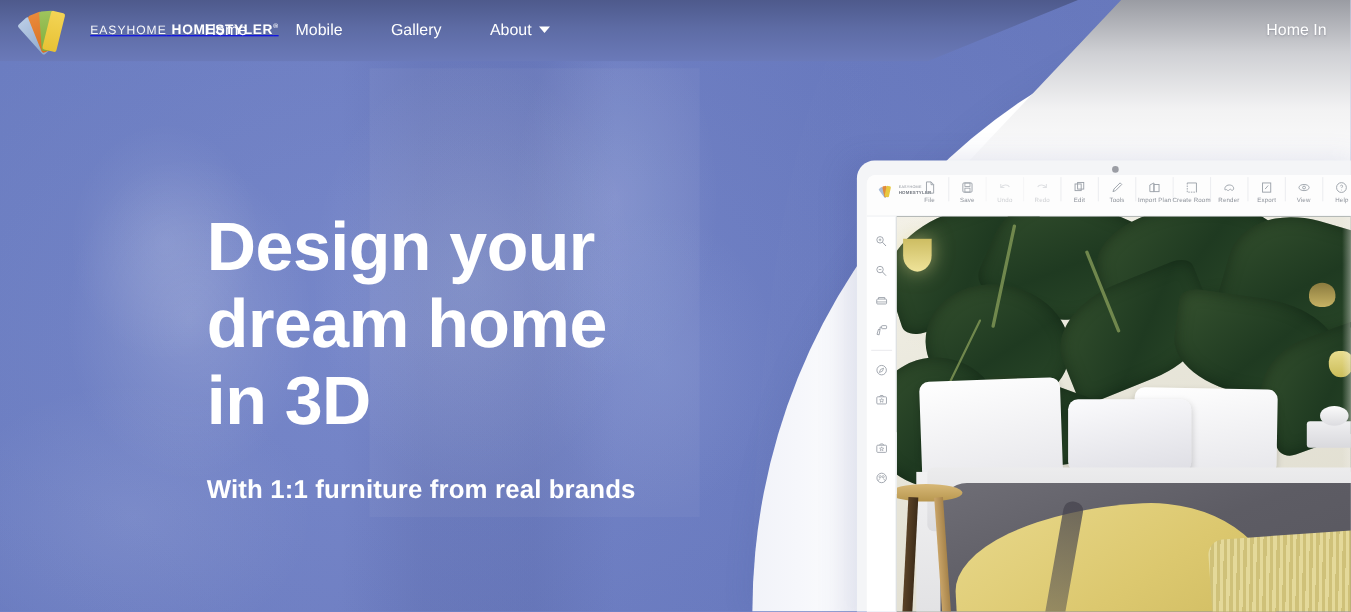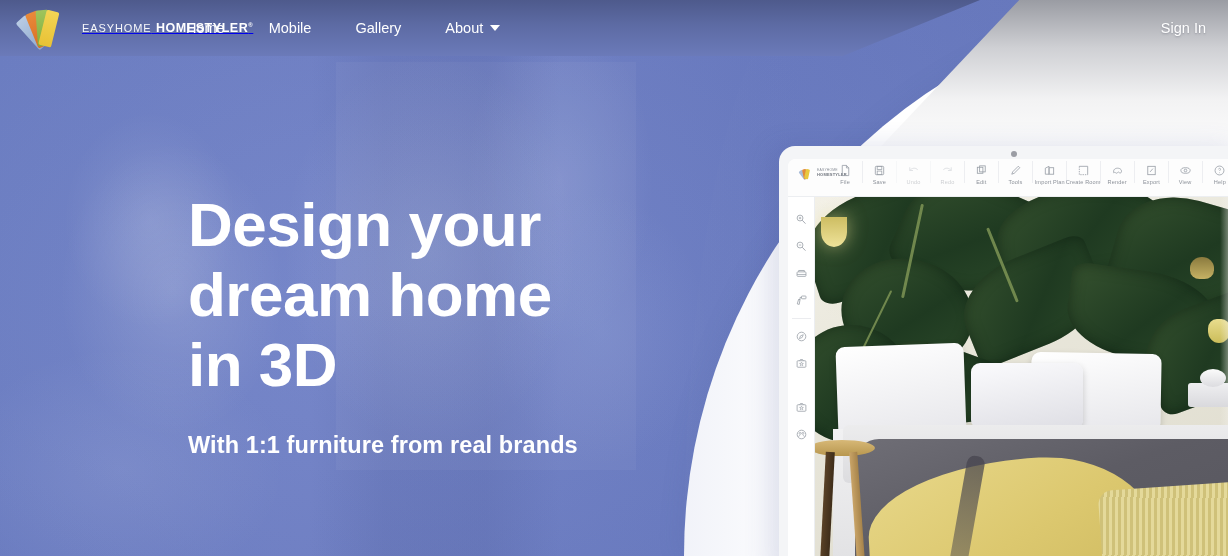--- a/index.html
+++ b/index.html
@@ -525,17 +525,17 @@
     </a>
 
     <nav class="nav">
       <a href="#">Home</a>
       <a href="#">Mobile</a>
       <a href="#">Gallery</a>
       <a href="#"><span>About</span><i class="caret"></i></a>
     </nav>
 
     <div class="auth">
-      <a href="#">Sign In</a>
+      <a href="#">Home In</a>
     </div>
   </div>
 
 </div>
 
 </body></html>

